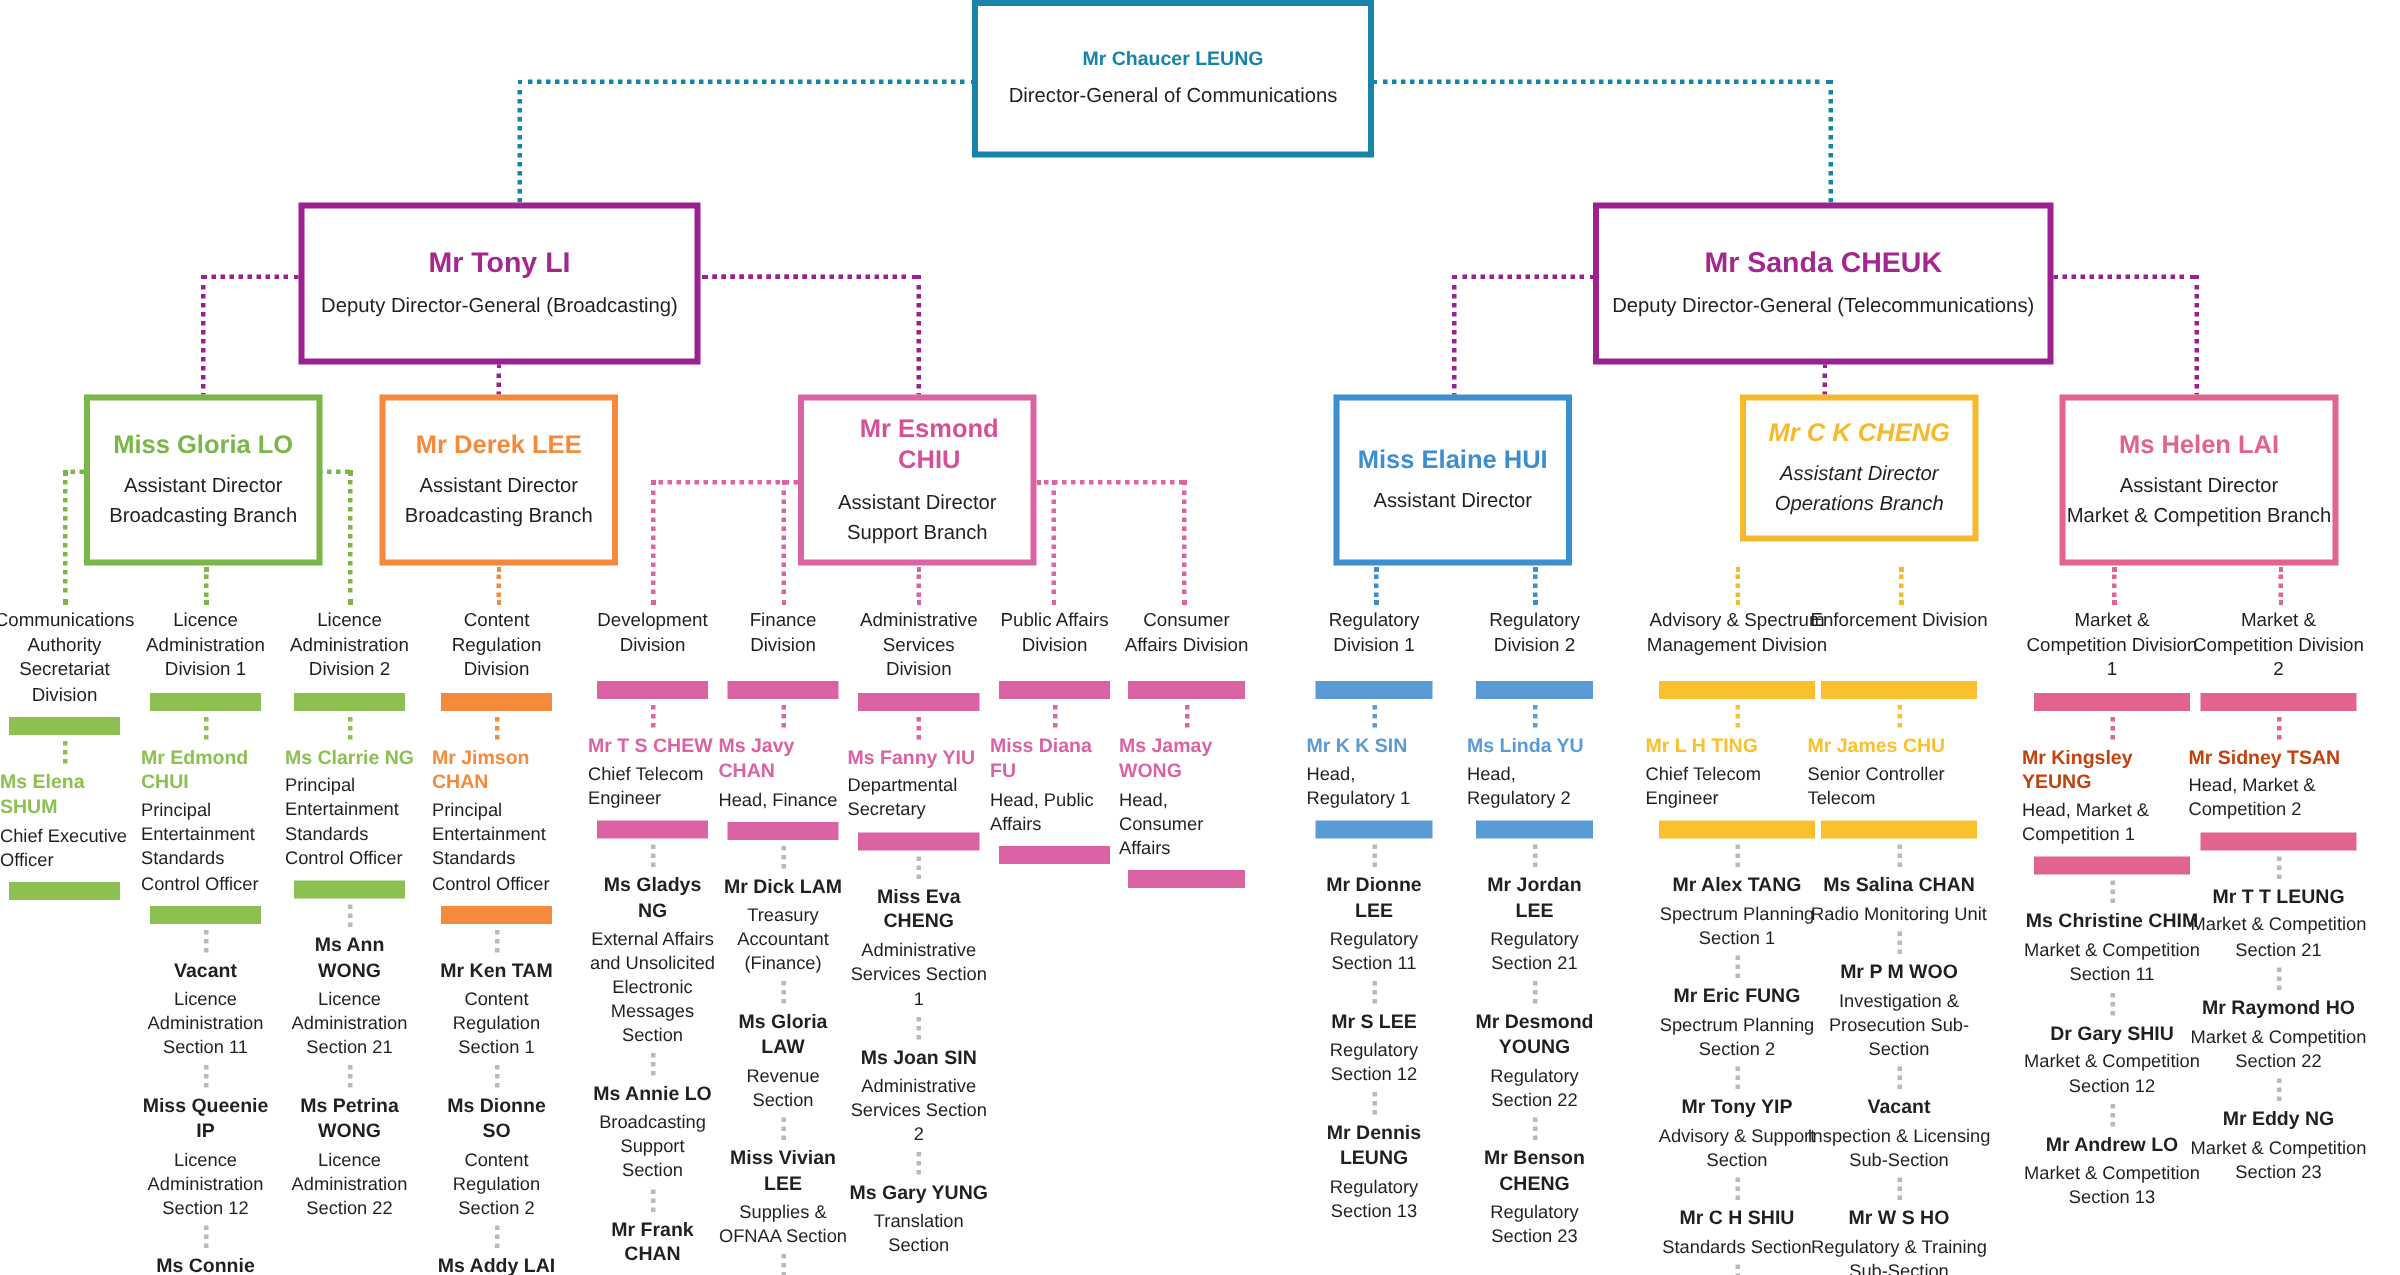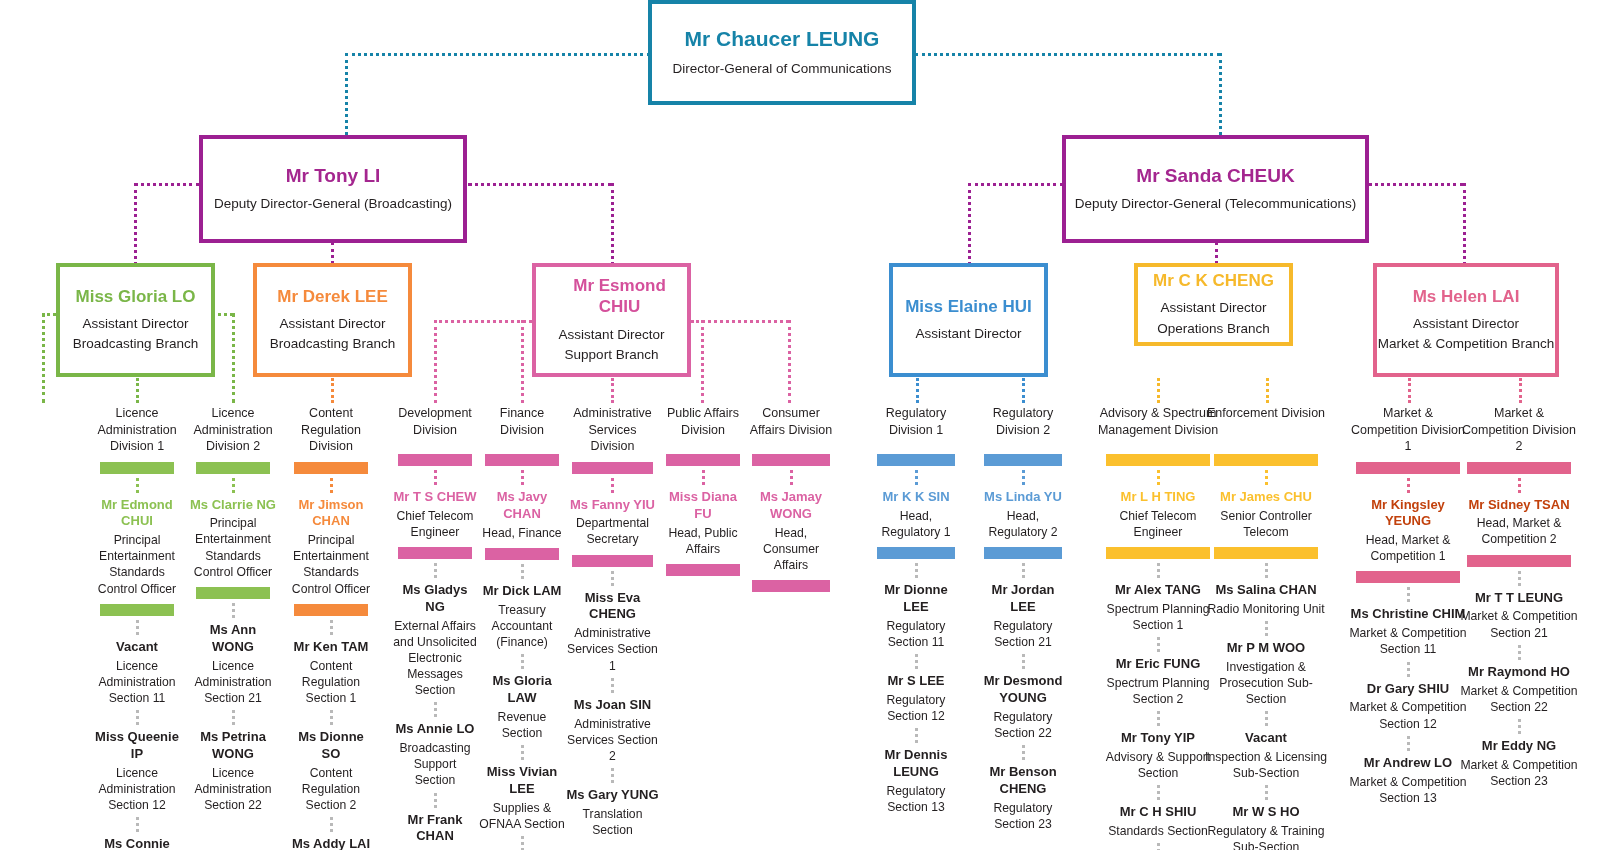--- a/index.html
+++ b/index.html
@@ -21,21 +21,21 @@
   }
   .box .nm {
     font-weight:bold;
     font-size:17px;
     line-height:1.25;
     margin-bottom:7px;
   }
   .box .rl { font-size:13.5px; color:#231f20; line-height:1.5; }
 
   .box.dg   { border:4px solid #1683a8; }
-  .box.dg .nm { color:#1683a8; font-size:21px; }
+  .box.dg .nm { color:#1683a8; font-size:13px; }
   .box.ddg  { border:4px solid #9c2092; }
   .box.ddg .nm { color:#a4268f; font-size:19px; }
   .box.ad-green  { border:4px solid #7ab648; }
   .box.ad-green .nm  { color:#7ab648; }
   .box.ad-orange { border:4px solid #f58a3c; }
   .box.ad-orange .nm { color:#f58a3c; }
   .box.ad-pink   { border:4px solid #db62a3; }
   .box.ad-pink .nm   { color:#d4509b;margin-left:16px; }
   .box.ad-blue   { border:4px solid #3b8ed0; }
   .box.ad-blue .nm   { color:#3b8ed0; }
@@ -76,21 +76,21 @@
   .bar.r { background:#e2638c; }
 
   .vdots { height:15px; border-left:3px dotted #999; margin:4px 0; }
   .vdots.g { border-left-color:#8cc152; }
   .vdots.o { border-left-color:#f58a3c; }
   .vdots.p { border-left-color:#db62a3; }
   .vdots.b { border-left-color:#5b9bd5; }
   .vdots.y { border-left-color:#fbc02d; }
   .vdots.r { border-left-color:#e2638c; }
 
-  .person { text-align:center; width:100%; }
+  .person { width:100%; }
   .person .pn { font-weight:bold; font-size:13px; line-height:1.3; }
   .person .pt { font-size:12.2px; color:#231f20; line-height:1.32; margin-top:2px; }
   .person.head .pn.g { color:#8cc152; }
   .person.head .pn.o { color:#f58a3c; }
   .person.head .pn.p { color:#db62a3; }
   .person.head .pn.b { color:#5b9bd5; }
   .person.head .pn.y { color:#fbc02d; }
   .person.head .pn.r { color:#c2410c; }
   .section-list { width:100%; display:flex; flex-direction:column; align-items:center; }
   .sec-item { text-align:center; width:100%; }
@@ -147,21 +147,21 @@
   </div>
   <div class="box ad-pink" style="left:532px; top:263px; width:159px; height:114px;">
     <div class="nm">Mr Esmond CHIU</div>
     <div class="rl">Assistant Director</div>
     <div class="rl">Support Branch</div>
   </div>
   <div class="box ad-blue" style="left:889px; top:263px; width:159px; height:114px;">
     <div class="nm">Miss Elaine HUI</div>
     <div class="rl">Assistant Director</div>
   </div>
-  <div class="box ad-yellow" style="left:1134px; top:263px; width:159px; height:83px;">
+  <div class="box ad-yellow" style="left:1160px; top:263px; width:159px; height:98px;font-style:italic;">
     <div class="nm">Mr C K CHENG</div>
     <div class="rl">Assistant Director</div>
     <div class="rl">Operations Branch</div>
   </div>
   <div class="box ad-rose" style="left:1373px; top:263px; width:186px; height:114px;">
     <div class="nm">Ms Helen LAI</div>
     <div class="rl">Assistant Director</div>
     <div class="rl">Market &amp; Competition Branch</div>
   </div>
 
@@ -181,20 +181,30 @@
   <div class="dot-h c-pink" style="left:434px; top:320px; width:98px;"></div>
   <div class="dot-h c-pink" style="left:691px; top:320px; width:98px;"></div>
 
   <div class="dot-v c-sky" style="left:916px; top:378px; height:25px;"></div>
   <div class="dot-v c-sky" style="left:1022px;top:378px; height:25px;"></div>
   <div class="dot-v c-yellow" style="left:1157px;top:378px; height:25px;"></div>
   <div class="dot-v c-yellow" style="left:1266px;top:378px; height:25px;"></div>
   <div class="dot-v c-rose" style="left:1408px;top:378px; height:25px;"></div>
   <div class="dot-v c-rose" style="left:1519px;top:378px; height:25px;"></div>
 
+  <div class="col" style="left:0px;   width:86px;">
+      <div class="div-name">Communications Authority Secretariat Division</div>
+      <div class="bar g"></div>
+      <div class="vdots g"></div>
+      <div class="person head">
+        <div class="pn g">Ms Elena SHUM</div>
+        <div class="pt">Chief Executive Officer</div>
+      </div>
+      <div class="bar g" style="margin-top: 7px;"></div>
+    </div>
   <div class="col" style="left:94px;  width:86px;">
       <div class="div-name">Licence Administration Division 1</div>
       <div class="bar g"></div>
       <div class="vdots g"></div>
       <div class="person head">
         <div class="pn g">Mr Edmond CHUI</div>
         <div class="pt">Principal Entertainment Standards Control Officer</div>
       </div>
       <div class="bar g" style="margin-top: 7px;"></div>
       <div class="section-list">

